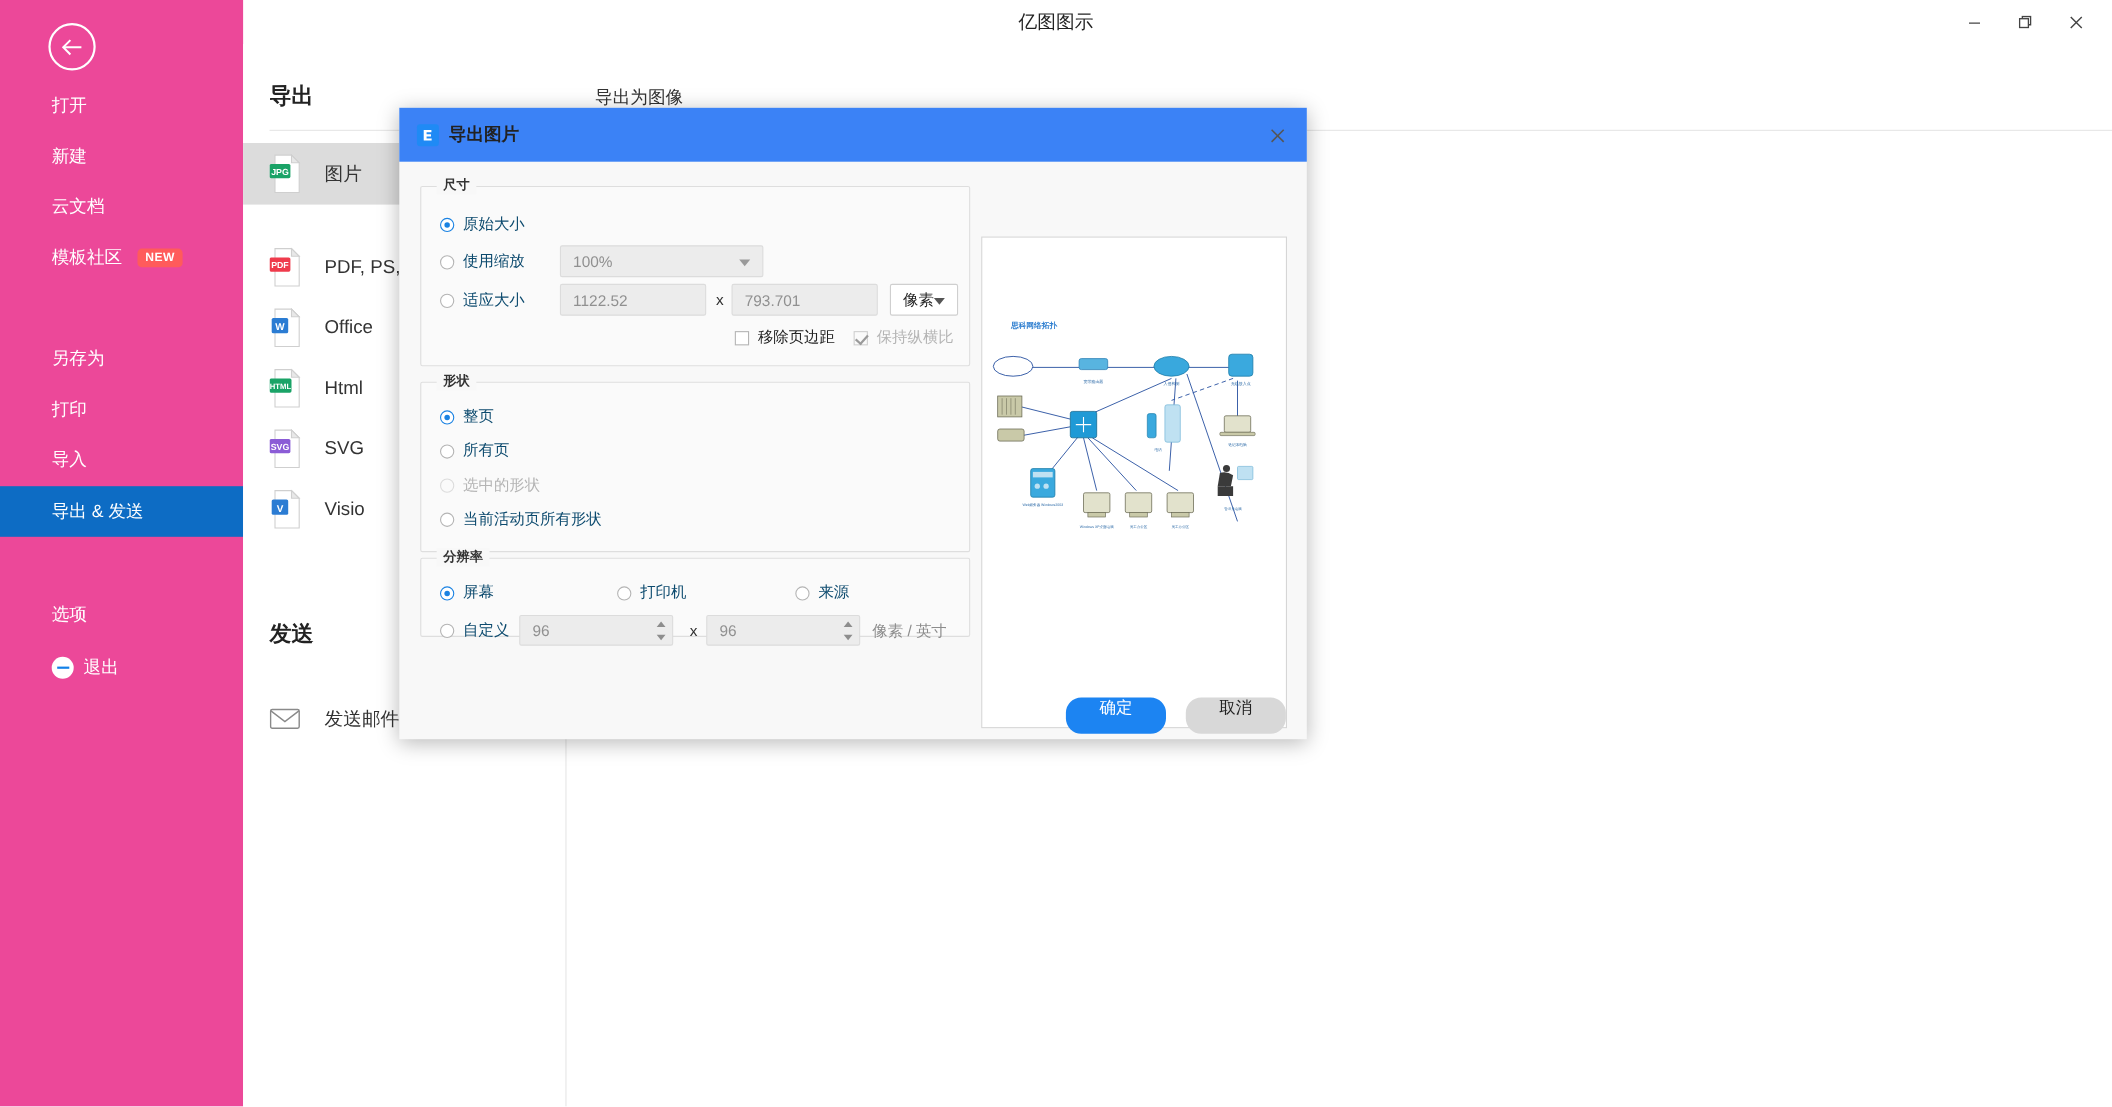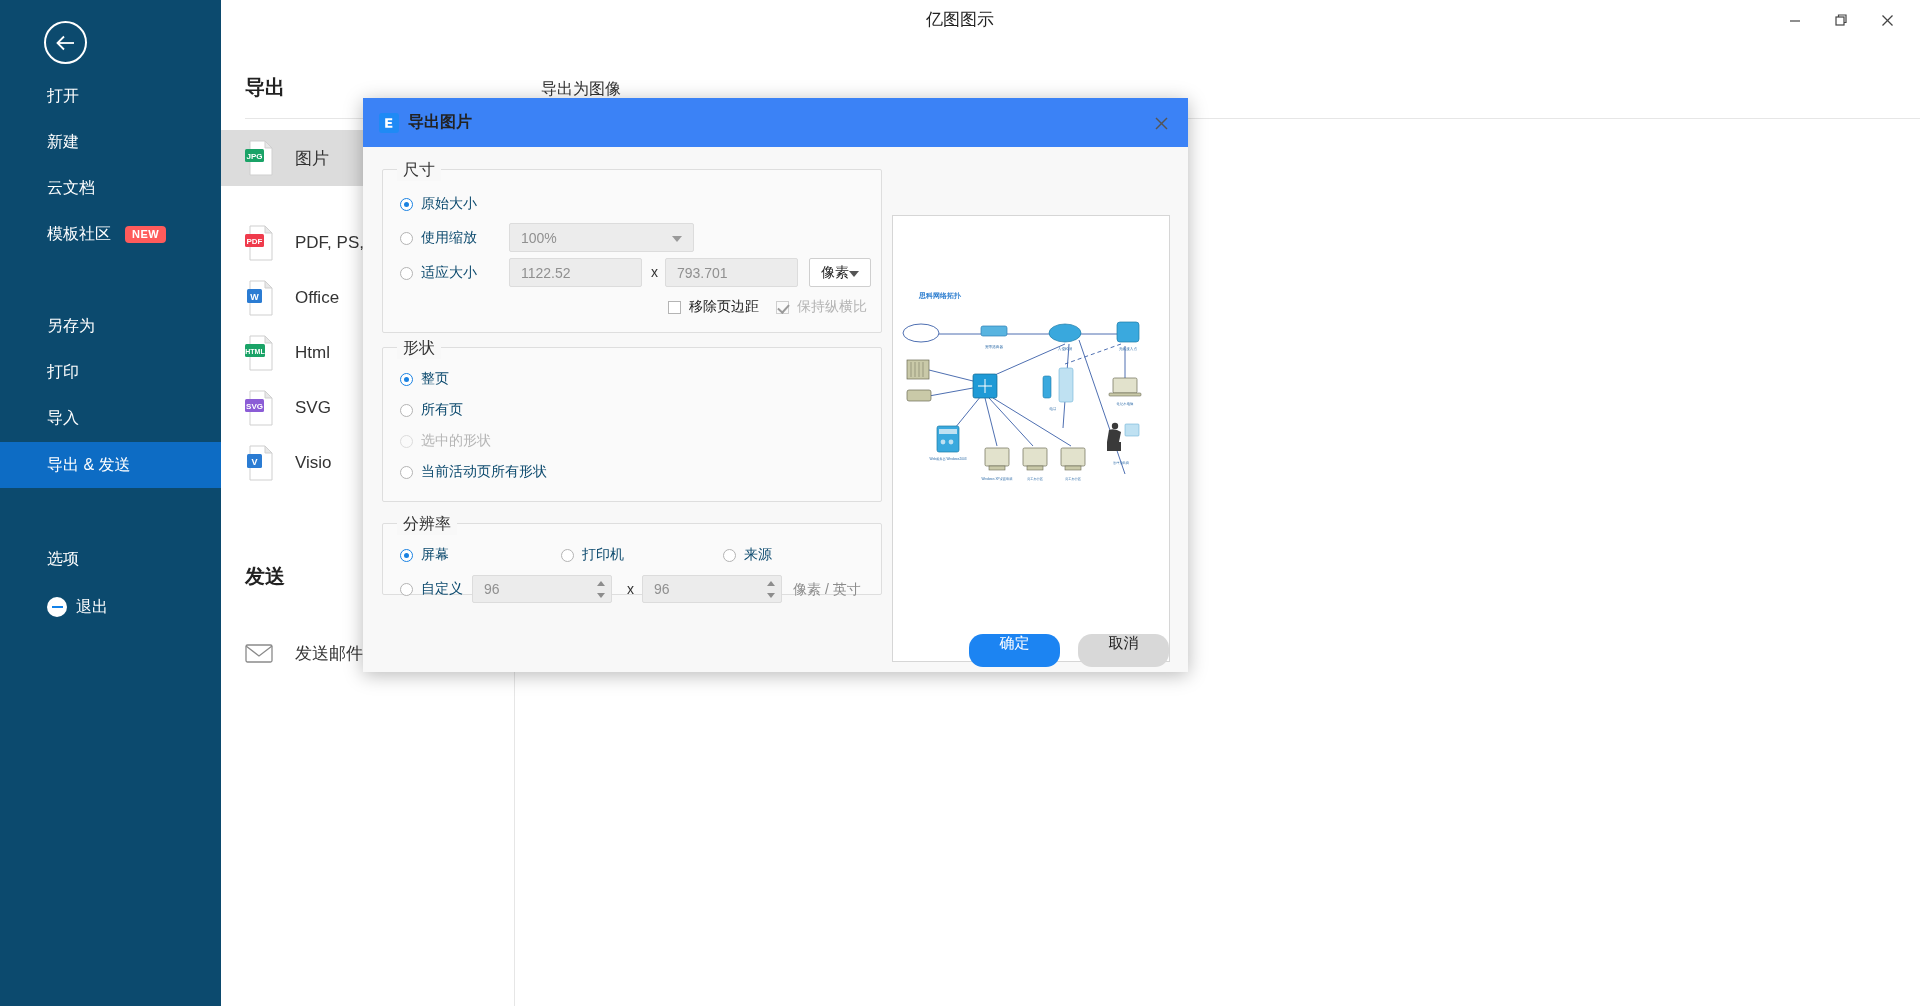--- a/index.html
+++ b/index.html
@@ -25,21 +25,21 @@
   .winbtn svg { display:block; }
 
   .account { position:absolute; right: 22px; top: 44px; display:flex; align-items:center; gap:4px; }
   .account .ad { font-size: 18px; color: #1a4fd6; letter-spacing: 0.5px; }
   .account .vip { width: 22px; height: 22px; }
   .account .caret { width:0;height:0;border-left:5px solid transparent;border-right:5px solid transparent;border-top:6px solid #1a73e8; margin-left:3px; }
 
   
   .sidebar {
     position: absolute; left: 0; top: 0; width: 221px; height: 1006px;
-    background: #0c4a6e;
+    background: #ec4899;
   }
   .backcircle {
     position:absolute; left: 44px; top: 21px; width: 43px; height: 43px;
     border: 2px solid #fff; border-radius: 50%;
     display:flex; align-items:center; justify-content:center;
   }
   .sideitem {
     position:absolute; left: 0; width: 221px; height: 46px;
     display:flex; align-items:center; color:#ffffff; font-size: 16px;
     padding-left: 47px;
@@ -88,21 +88,21 @@
   .dlg-title { font-size: 16px; font-weight: bold; color: #222; }
   .dlg-close { position:absolute; right: 14px; top: 12px; width: 26px; height:26px;
     display:flex; align-items:center; justify-content:center; color:#555; }
 
   .dlg-body { position:absolute; left:0; top: 49px; width: 825px; height: 525px; }
 
   
   .fset { position:absolute; border: 1px solid #dedede; background: #fafafa; border-radius:2px; }
   .fset > legend, .fset-legend {
     position:absolute; top: -10px; left: 14px; background:#f8f8f8;
-    padding: 0 6px; font-size: 16px; color:#333;
+    padding: 0 6px; font-size: 12px; color:#333;font-weight:bold;
   }
 
   .radio { position:absolute; display:flex; align-items:center; font-size:14px; color:#0c4a6e; }
   .radio .dot {
     width: 13px; height: 13px; border-radius:50%; border:1px solid #b4b4b4; background:#fff;
     margin-right: 8px; flex:0 0 auto; position:relative;
   }
   .radio.on .dot { border: 1px solid #1a82e2; }
   .radio.on .dot:after {
     content:""; position:absolute; left:3px; top:3px; width:5px; height:5px; border-radius:50%;
@@ -411,21 +411,21 @@
         <div class="radio dis" style="left:17px; top:84px;">
           <span class="dot"></span>
           <span>选中的形状</span>
         </div>
         <div class="radio" style="left:17px; top:115px;">
           <span class="dot"></span>
           <span>当前活动页所有形状</span>
         </div>
       </div>
 
-      <div class="fset" style="left:19px; top:376px; width: 500px; height: 72px;">
+      <div class="fset" style="left:19px; top:360px; width: 500px; height: 72px;">
         <span class="fset-legend">分辨率</span>
 
         <div class="radio on" style="left:17px; top:22px;">
           <span class="dot"></span>
           <span>屏幕</span>
         </div>
         <div class="radio" style="left:178px; top:22px;">
           <span class="dot"></span>
           <span>打印机</span>
         </div>

